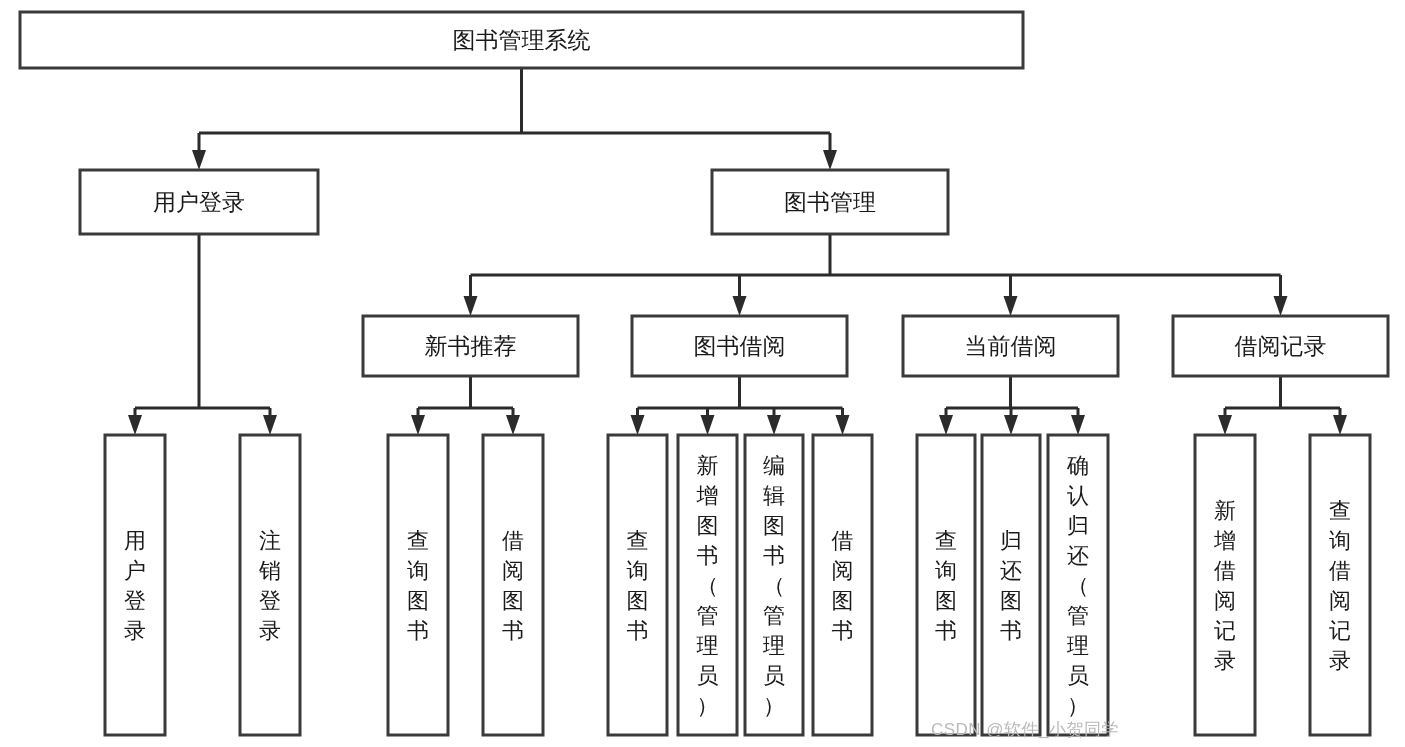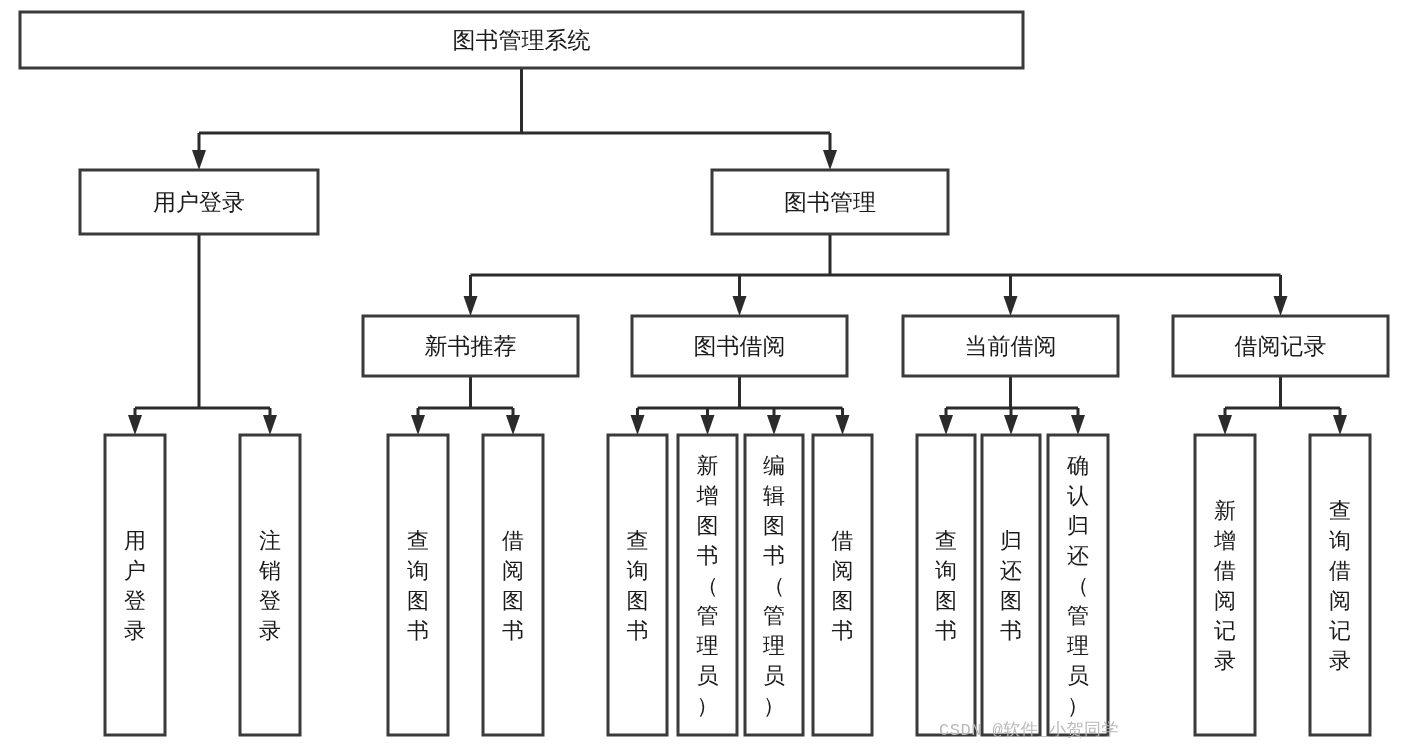--- a/index.html
+++ b/index.html
@@ -52,21 +52,21 @@
   .arrow-head {
     fill: #2b2b2b;
     stroke: none;
   }
   .watermark {
     position: absolute;
     right: 10px;
     bottom: 6px;
     color: #b9b9b9;
     font-size: 17px;
-    font-family: Liberation Mono, monospace;
+    font-family: Liberation Sans, sans-serif;
     white-space: nowrap;
     letter-spacing: 0.5px;
   }
 </style>
 </head>
 <body>
 
 <div id="diagram-root">
 
   <svg class="diagram" viewBox="0 0 1405 747">

